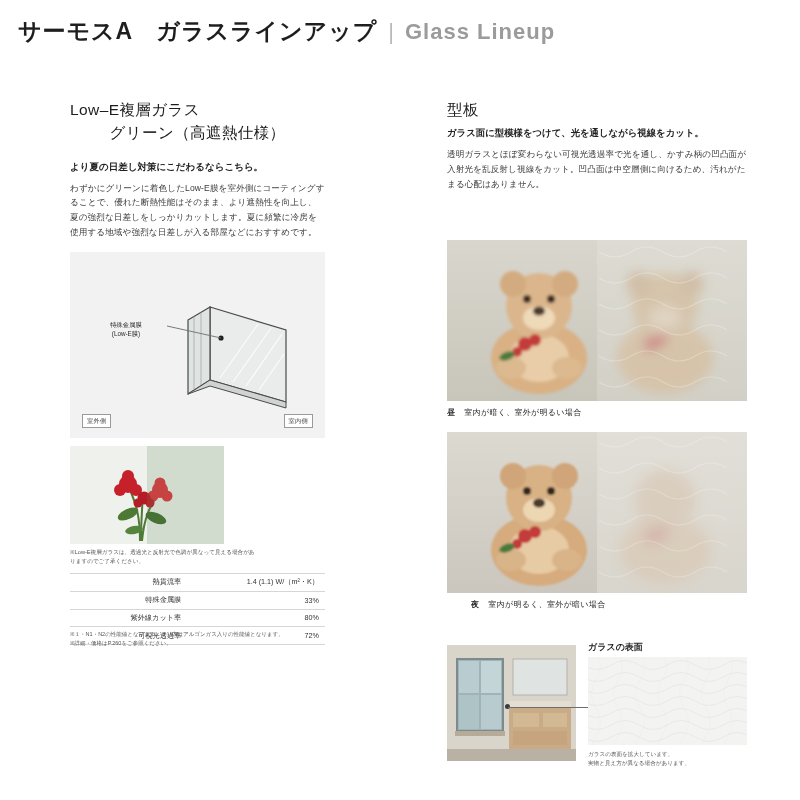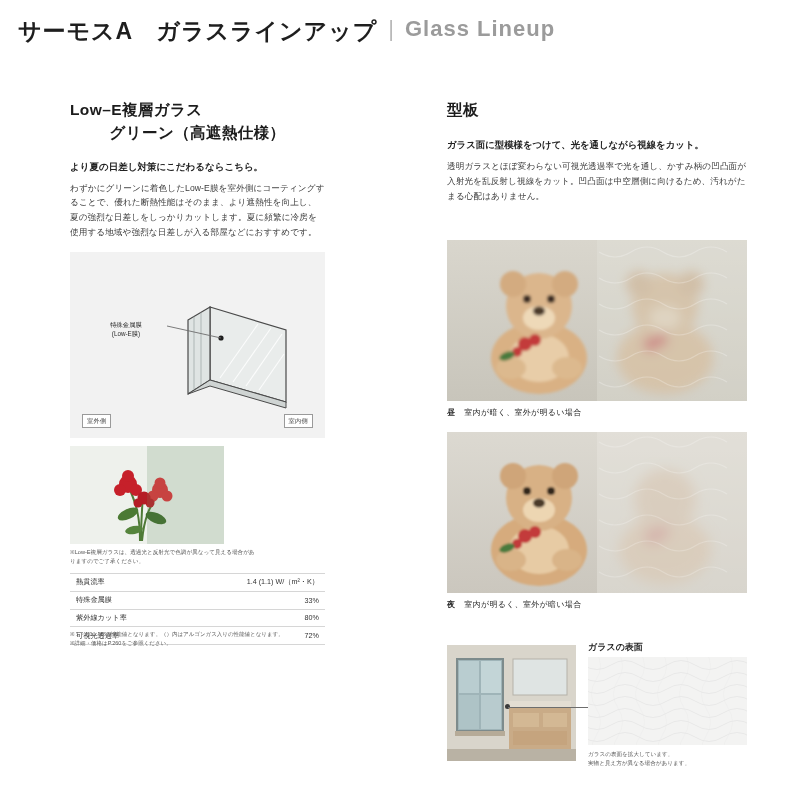--- a/index.html
+++ b/index.html
@@ -15,21 +15,21 @@
     position: relative;
     overflow: hidden;
   }
 
   
   .page-header {
     position: absolute;
     left: 18px;
     top: 16px;
     display: flex;
-    align-items: flex-start;
+    align-items: center;
     white-space: nowrap;
   }
   .header-jp {
     font-size: 23px;
     font-weight: 700;
     letter-spacing: 1px;
     color: #1e1e1e;
   }
   .header-sep {
     font-size: 22px;
@@ -54,21 +54,21 @@
   .col-right {
     position: absolute;
     left: 447px;
     top: 98px;
     width: 300px;
   }
 
   h2.sec-title {
     margin: 0;
     font-size: 15.5px;
-    font-weight: 700;
+    font-weight: 400;
     line-height: 1.5;
     color: #1c1c1c;
     letter-spacing: 0.4px;
   }
   h2.sec-title .line2 { display: block; text-align: center; }
 
   .lead {
     margin: 14px 0 0 0;
     font-size: 9.5px;
     font-weight: 700;
@@ -76,21 +76,21 @@
     line-height: 1.6;
   }
   .body-text {
     margin: 7px 0 0 0;
     font-size: 8.6px;
     color: #3a3a3a;
     line-height: 1.72;
     letter-spacing: 0.1px;
   }
   .right-lead {
-    margin: 16px 0 0 0;
+    margin: 4px 0 0 0;
     font-size: 9.4px;
     font-weight: 700;
     color: #222;
     line-height: 1.6;
   }
 
   
   .diagram-panel {
     position: absolute;
     left: 70px;
@@ -151,20 +151,21 @@
     top: 573px;
     width: 255px;
     border-collapse: collapse;
     font-size: 7.2px;
     color: #333;
   }
   .spec-table tr { border-bottom: 1px solid #d6d6d6; }
   .spec-table tr:first-child { border-top: 1px solid #d6d6d6; }
   .spec-table td {
     padding: 3.4px 6px;
+    text-align: right;
   }
   .spec-table td.label { width: 46%; }
   .spec-table td.value { text-align: right; }
 
   .table-note {
     position: absolute;
     left: 70px;
     top: 630px;
     width: 250px;
     font-size: 5.5px;
@@ -192,21 +193,21 @@
     background: #d2cfc8;
   }
   .photo-caption {
     position: absolute;
     font-size: 8px;
     color: #2b2b2b;
     letter-spacing: 0.3px;
   }
   .photo-caption b { font-weight: 700; margin-right: 9px; }
   .cap-day { left: 447px; top: 407px; }
-  .cap-night { left: 447px; top: 599px; }
+  .cap-night { left: 471px; top: 599px; }
 
   
   .bath-photo {
     position: absolute;
     left: 447px;
     top: 645px;
     width: 129px;
     height: 116px;
     overflow: hidden;
     background: #c9c6bd;

